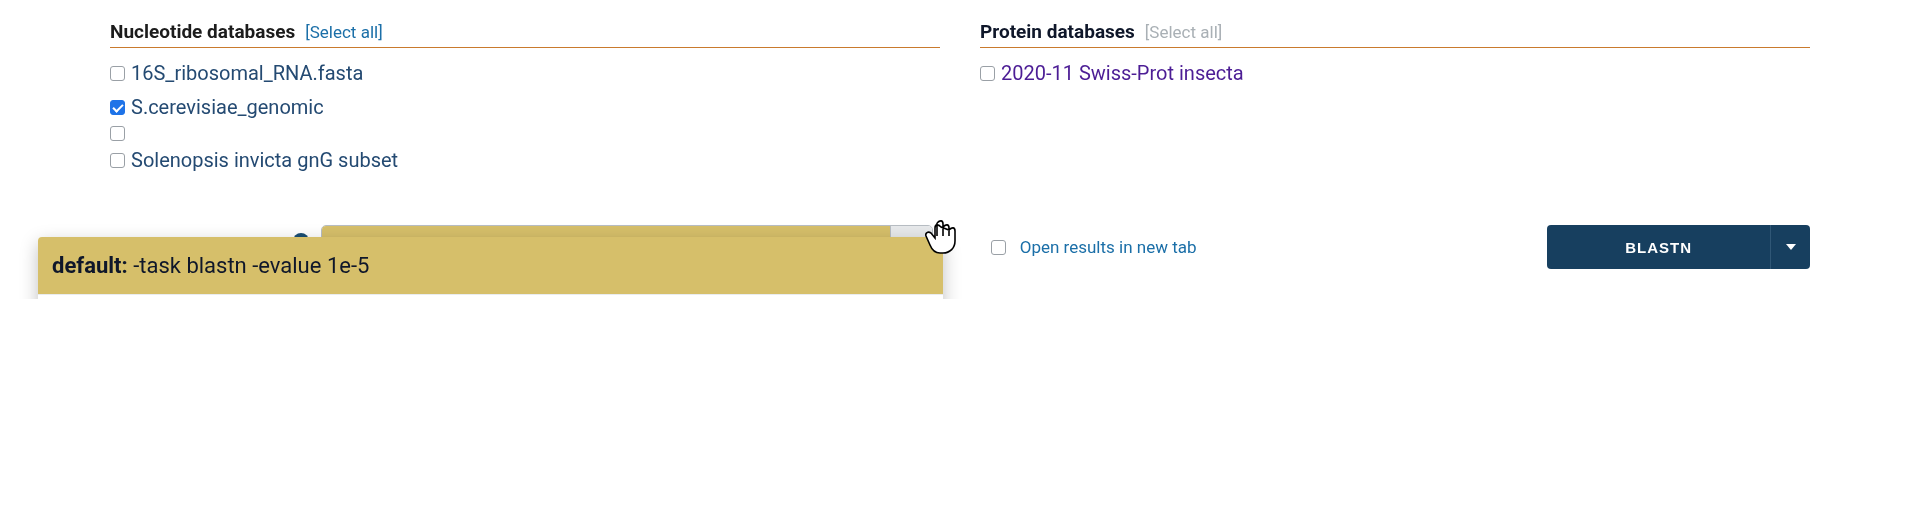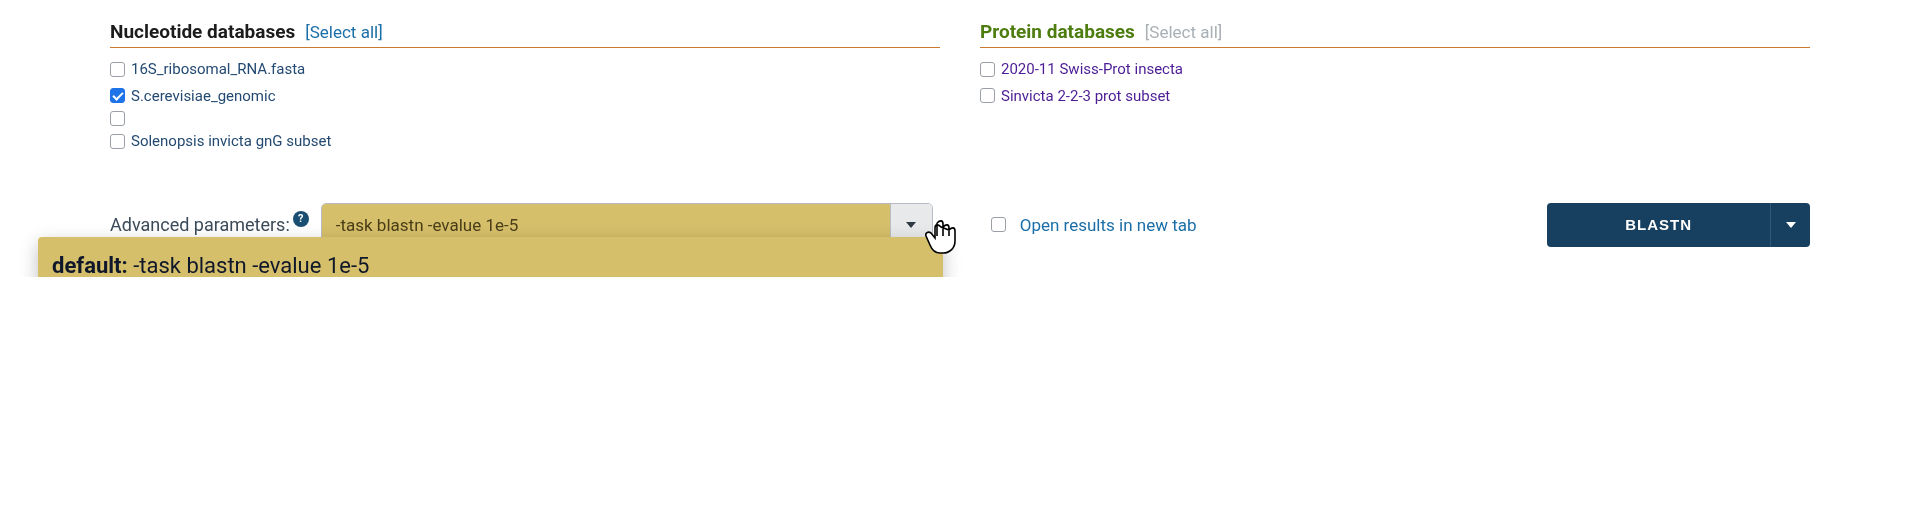--- a/index.html
+++ b/index.html
@@ -36,28 +36,28 @@
   .db-heading .title {
     font-weight: 700;
     font-size: 19px;
     color: #1c1c1c;
   }
   .db-heading .select-all {
     font-size: 17px;
     color: #1b6fa8;
   }
   .db-heading .select-all.disabled { color: #a9b0b5; }
-  .db-col.disabled .title { color: #4d7c0f; }
+  .db-col.disabled .title { color: #0f172a; }
   .db-list { margin-top: 4px; }
   .db-item {
     display: flex;
     align-items: center;
     gap: 6px;
     padding: 2px 0;
-    font-size: 15px;
+    font-size: 20px;
     line-height: 1.5;
   }
   .db-item.disabled { color: #9ca3a8; }
   .db-item .cb {
     width: 15px; height: 15px;
     border: 1px solid #9aa0a6;
     border-radius: 3px;
     display: inline-flex;
     align-items: center; justify-content: center;
     background: #fff;
@@ -267,24 +267,20 @@
     <div class="db-col disabled">
       <div class="db-heading">
         <span class="title">Protein databases</span>
         <span class="select-all disabled">[Select all]</span>
       </div>
       <div class="db-list">
         <div class="db-item disabled">
           <span class="cb"></span>
           <span class="label">2020-11 Swiss-Prot insecta</span>
         </div>
-        <div class="db-item disabled">
-          <span class="cb"></span>
-          <span class="label">Sinvicta 2-2-3 prot subset</span>
-        </div>
       </div>
     </div>
   </div>
 
   <div class="adv-row">
     <div class="adv-label">
       <span>Advanced parameters:</span>
       <span class="help-badge">?</span>
     </div>
     <div class="adv-combo">

